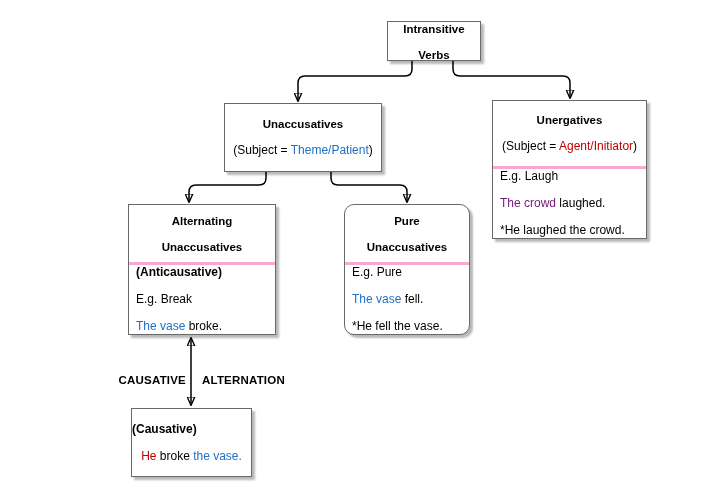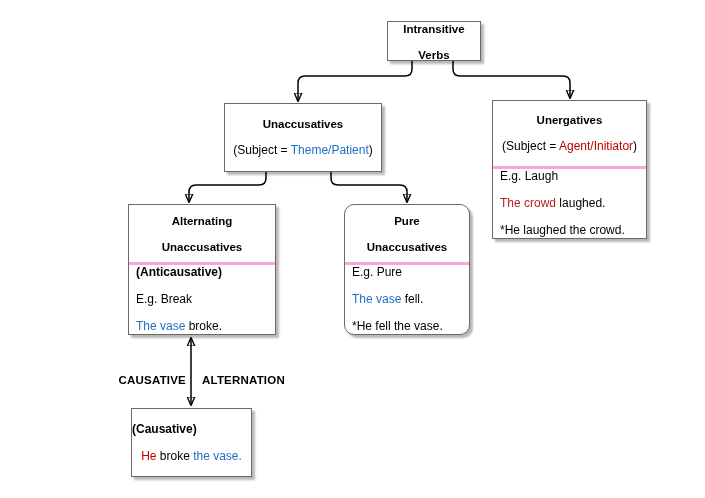--- a/index.html
+++ b/index.html
@@ -82,21 +82,21 @@
     </div>
   </div>
 
   <div class="box" id="node-unergatives">
     <div class="section split hdr">
       <div class="title">Unergatives</div>
       <div class="sub"><span>(Subject = </span><span style="color: rgb(192, 0, 0);">Agent/Initiator</span><span>)</span></div>
     </div>
     <div class="section body examples">
       <div><span>E.g. Laugh</span></div>
-      <div><span style="color: #b91c1c;">The crowd</span><span> laughed.</span></div>
+      <div><span style="color: #701a75;">The crowd</span><span> laughed.</span></div>
       <div><span>*He laughed the crowd.</span></div>
     </div>
   </div>
 
   <div class="box" id="node-alternating">
     <div class="section split hdr">
       <div class="title">Alternating</div>
       <div class="title">Unaccusatives</div>
     </div>
     <div class="section body examples">

